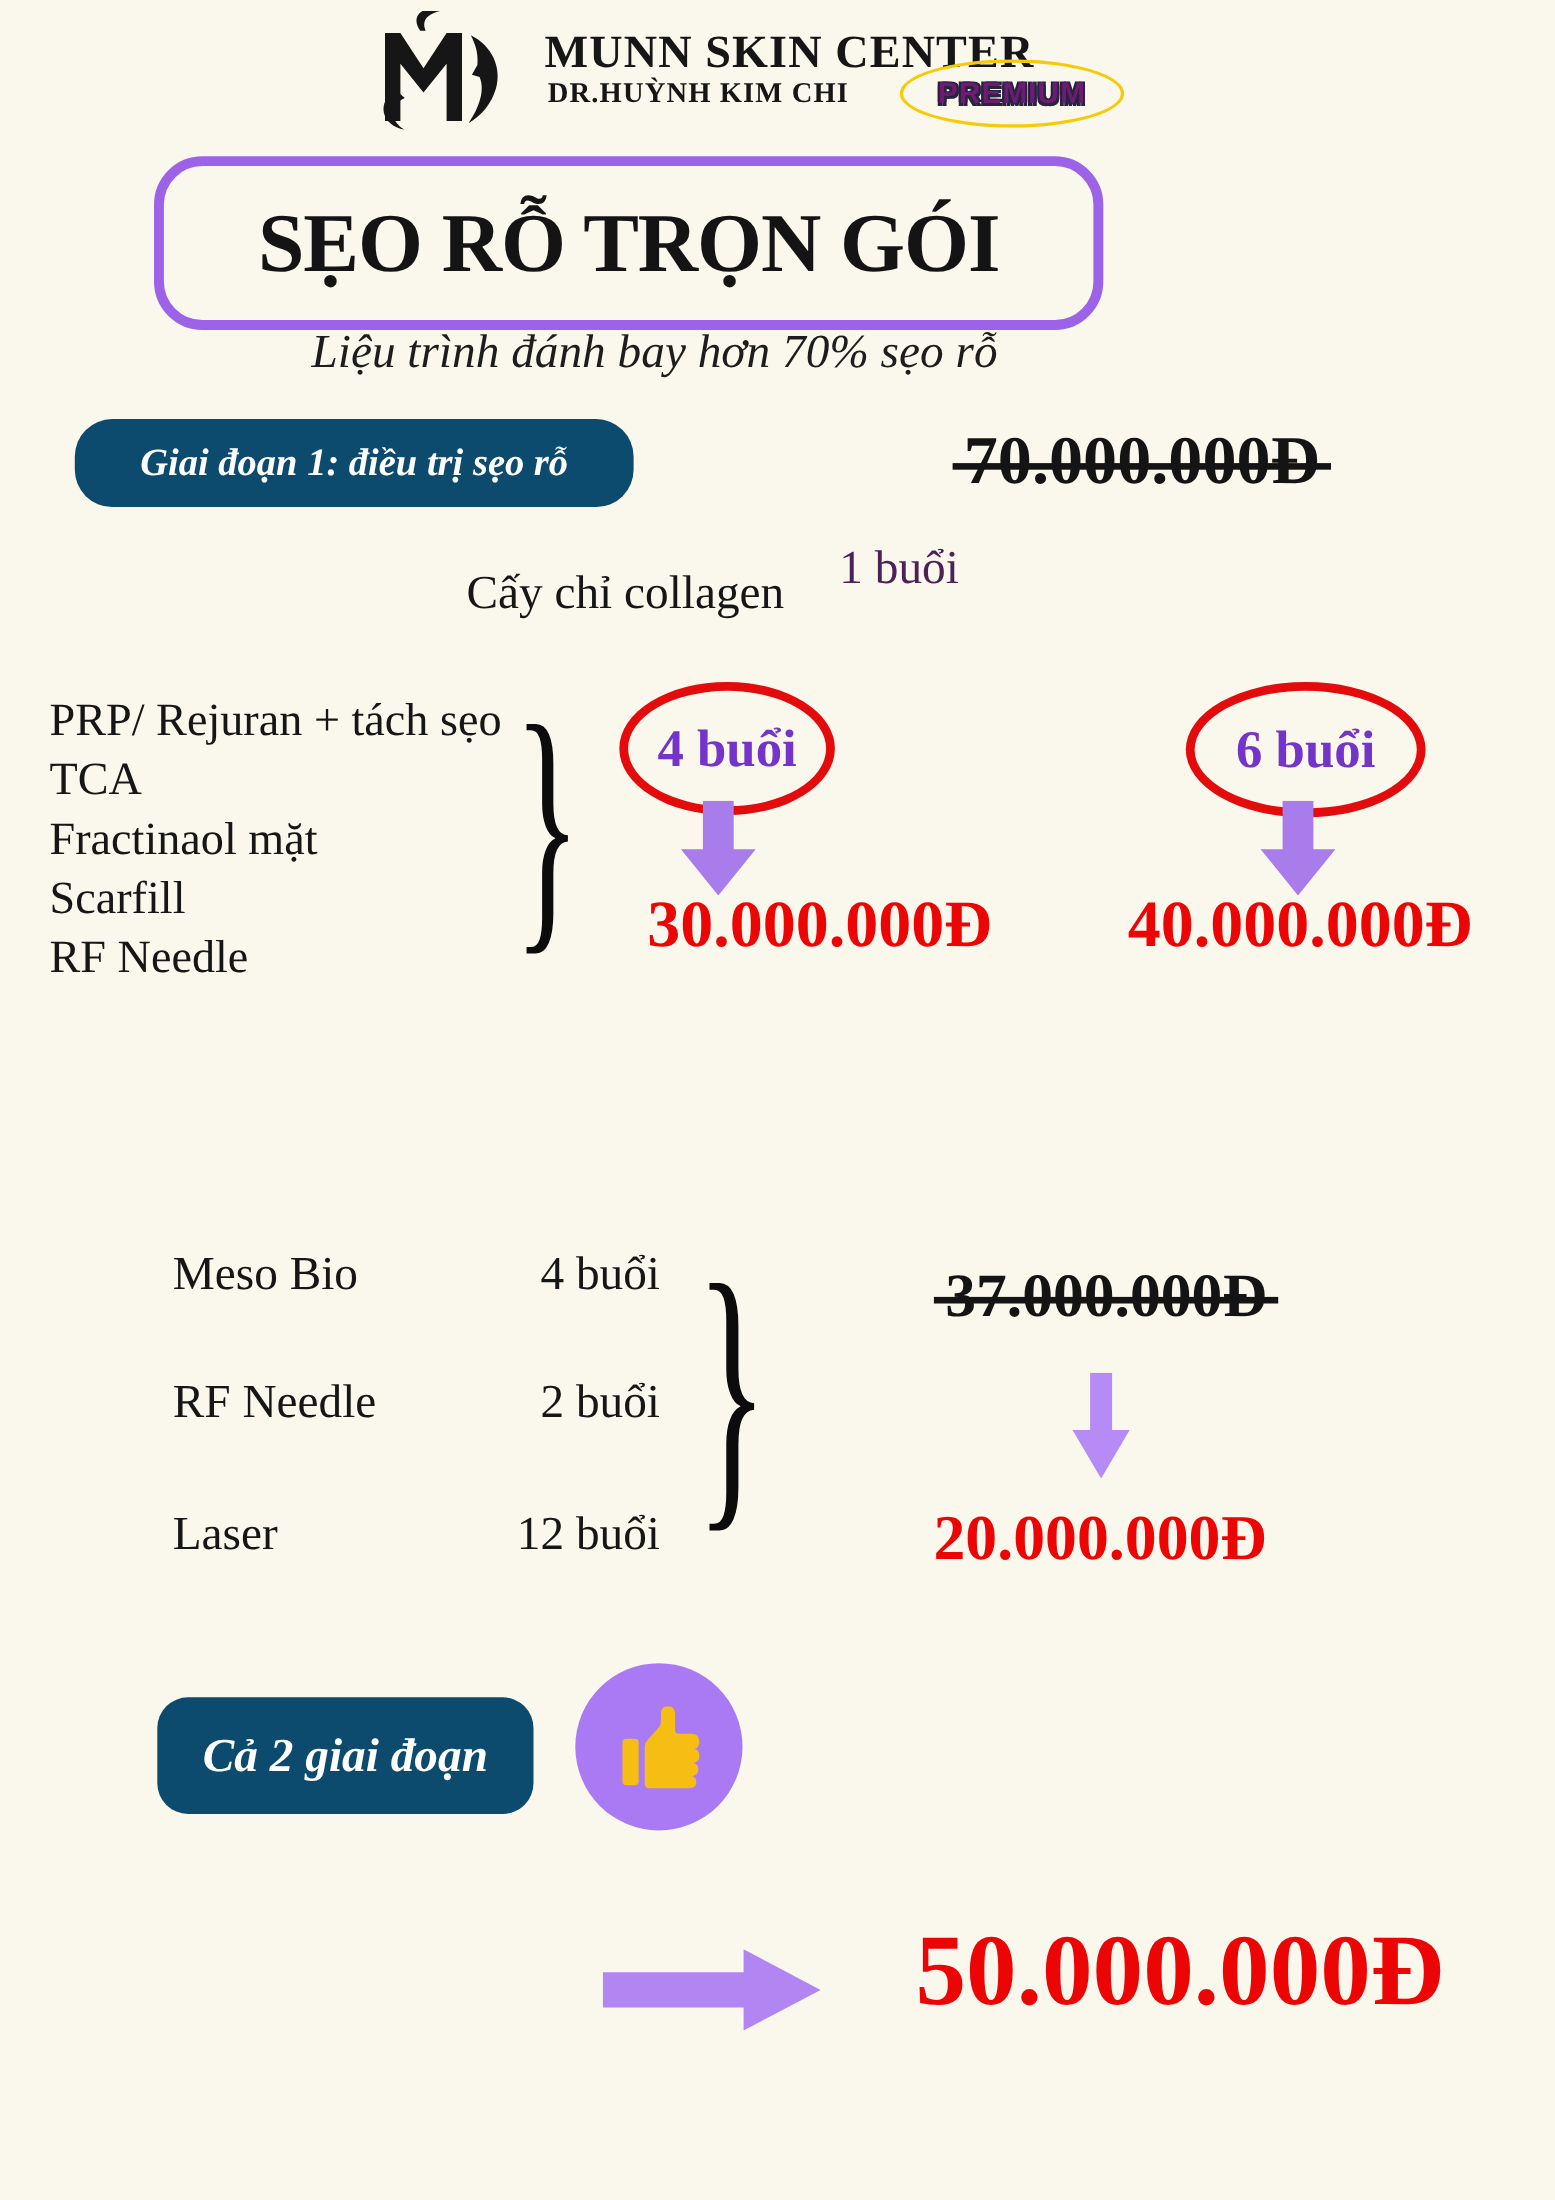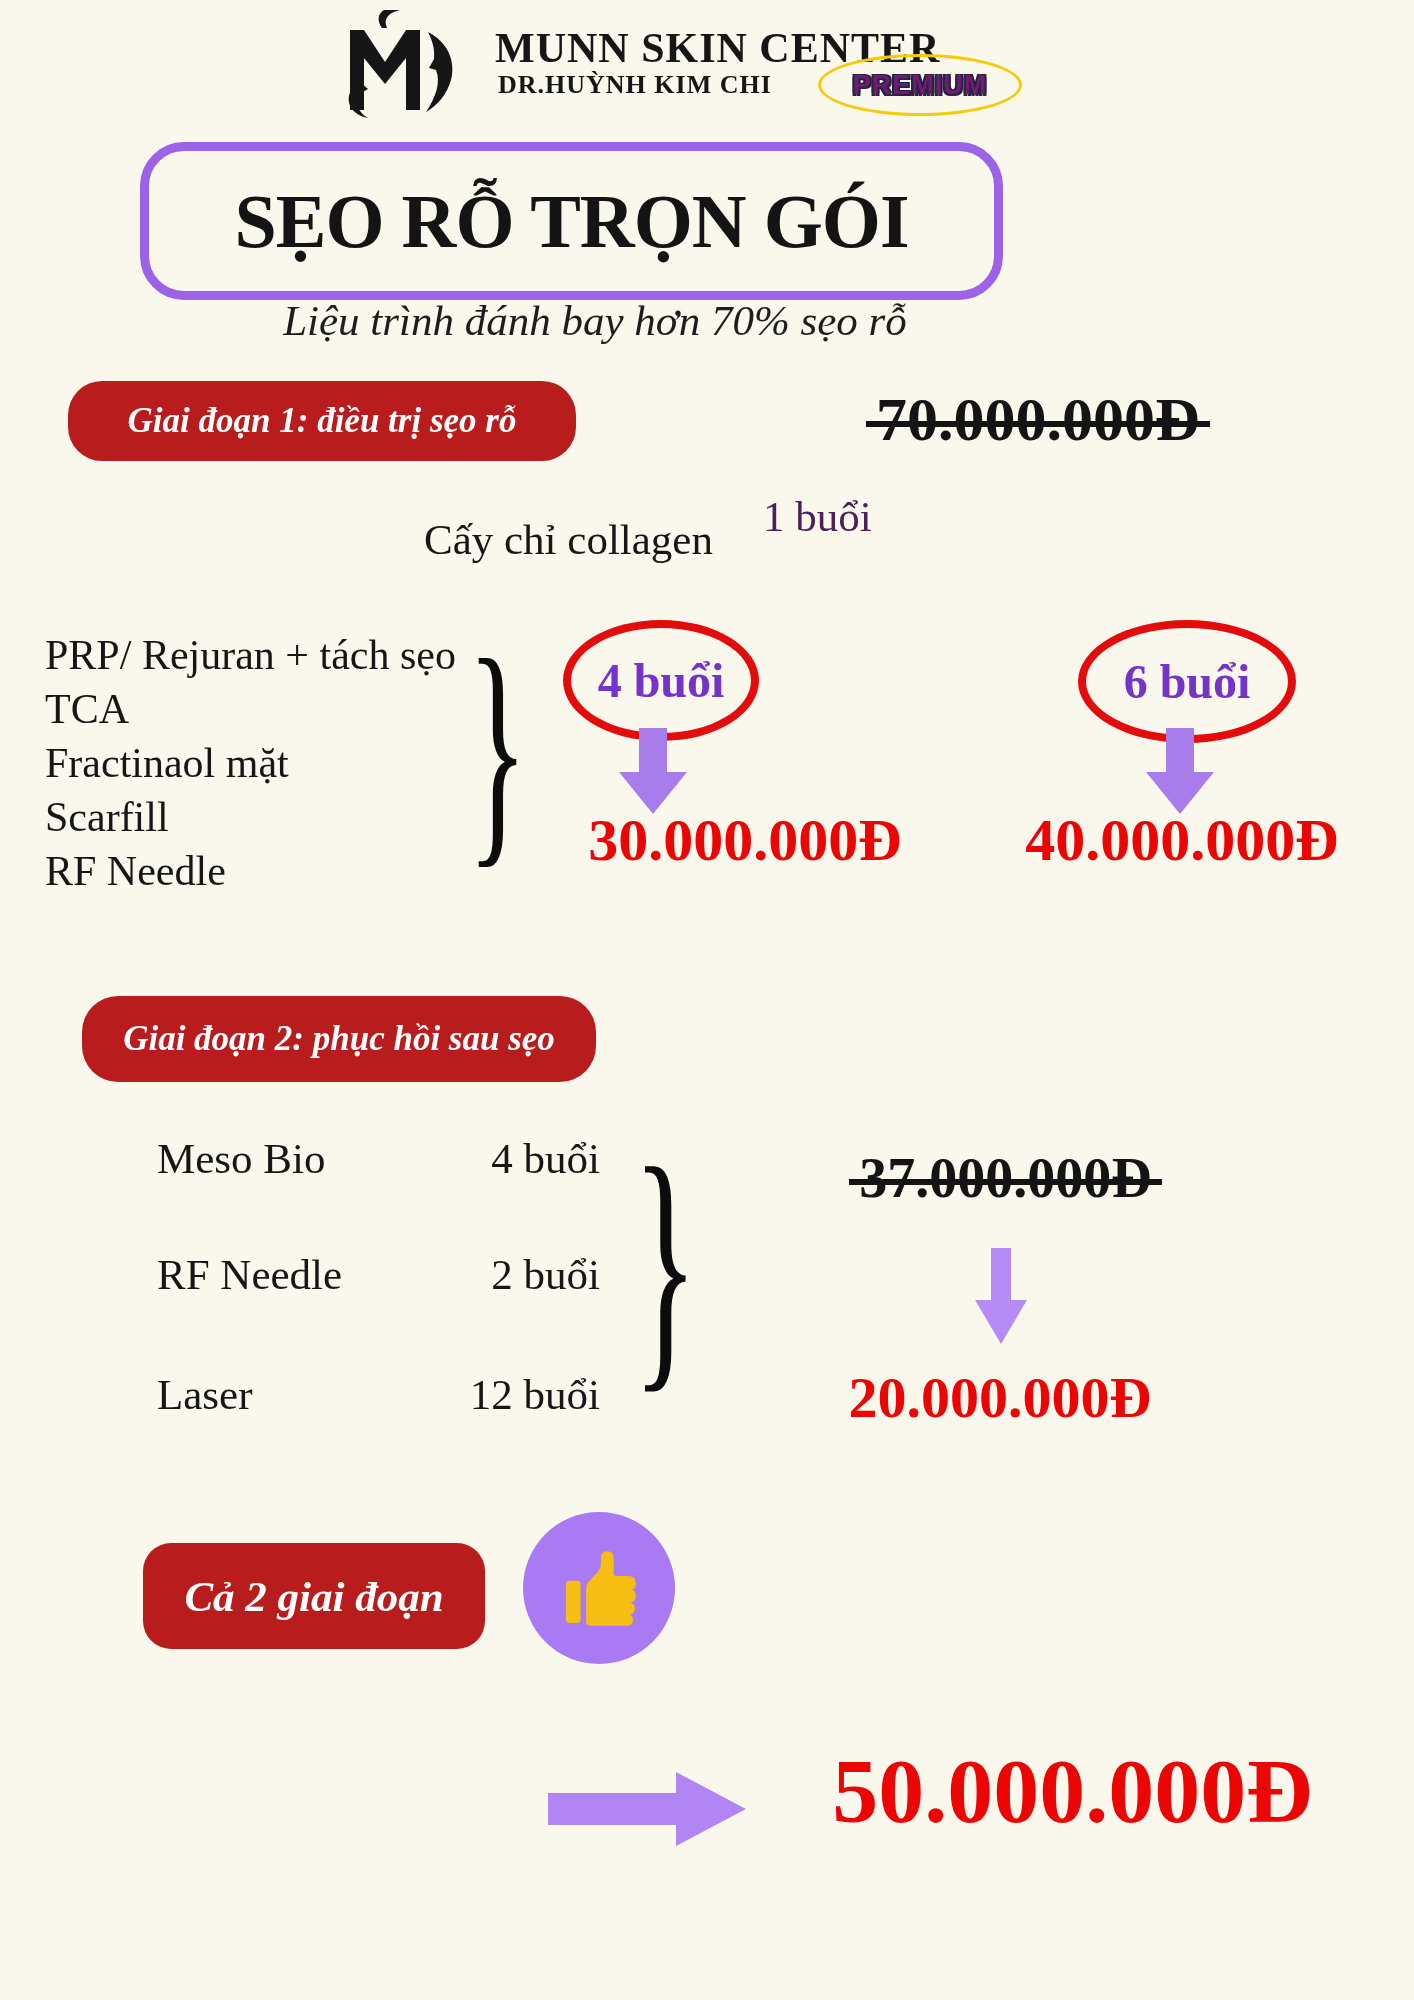--- a/index.html
+++ b/index.html
@@ -25,21 +25,21 @@
   
   .title-box{
     left:140px; top:142px; width:845px; height:140px;
     border:9px solid #9C63E9; border-radius:44px;
     display:flex; align-items:center; justify-content:center;
   }
   .title-box h1{margin:0; font-size:76px; font-weight:bold; letter-spacing:-1px; color:#141414;}
   .subtitle{left:150px; top:296px; width:890px; text-align:center; font-size:43px; font-style:italic; color:#1d1d1d;}
 
   
-  .pill{background:#b91c1c; color:#fff; display:flex; align-items:center; justify-content:center;
+  .pill{background:#0c4a6e; color:#fff; display:flex; align-items:center; justify-content:center;
         font-weight:bold; font-style:italic;}
   .pill-1{left:68px;  top:381px;  width:508px; height:80px;  border-radius:34px; font-size:35px;}
   .pill-2{left:82px;  top:996px;  width:514px; height:86px;  border-radius:36px; font-size:35px;}
   .pill-combo{left:143px; top:1543px; width:342px; height:106px; border-radius:28px; font-size:43px;}
 
   
   .price-old{font-weight:bold; color:#141414; text-align:center;}
   .price-new{font-weight:bold; color:#EB0505; text-align:center;}
   .strike{position:relative; display:inline-block;}
   .strike::after{content:""; position:absolute; left:-10px; right:-10px; top:52%; height:6px; background:#141414;}
@@ -129,23 +129,20 @@
   <div class="abs price-new price-a">30.000.000Đ</div>
 
   <div class="abs oval oval-b">
     <span>6 buổi</span>
   </div>
   <svg class="abs arrow-b" width="68" height="86" viewBox="0 0 68 86">
     <polygon points="20,0 48,0 48,44 68,44 34,86 0,44 20,44" fill="#A97CEC"></polygon>
   </svg>
   <div class="abs price-new price-b">40.000.000Đ</div>
 
-  <div class="abs pill pill-2">
-    <span>Giai đoạn 2: phục hồi sau sẹo</span>
-  </div>
 
   <div class="abs p2-name row1n">Meso Bio</div>
   <div class="abs p2-sessions row1s">4 buổi</div>
   <div class="abs p2-name row2n">RF Needle</div>
   <div class="abs p2-sessions row2s">2 buổi</div>
   <div class="abs p2-name row3n">Laser</div>
   <div class="abs p2-sessions row3s">12 buổi</div>
   <div class="abs brace brace-2">}</div>
 
   <div class="abs price-old p2-old">

